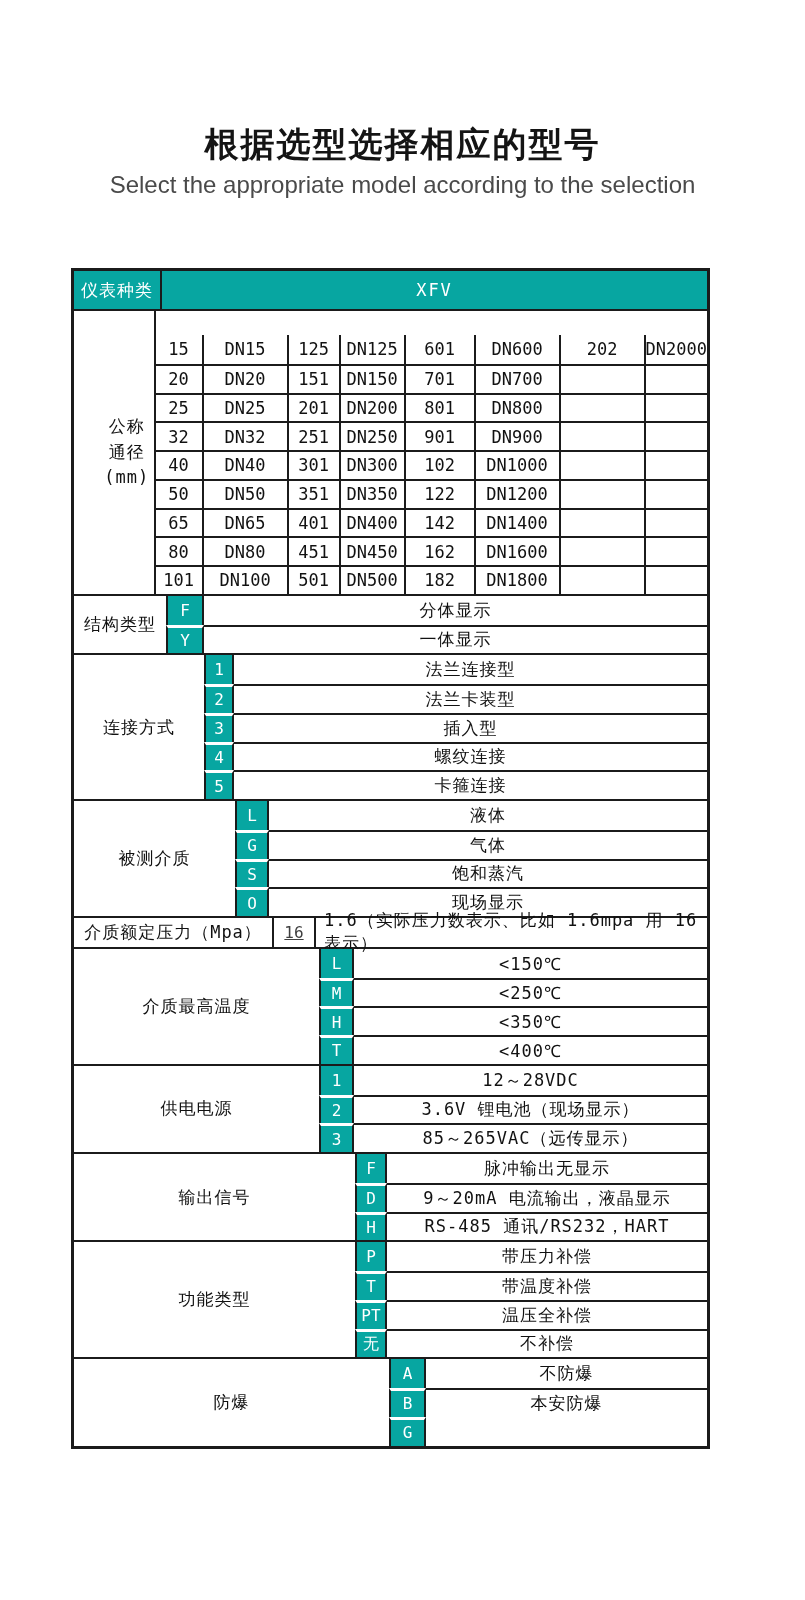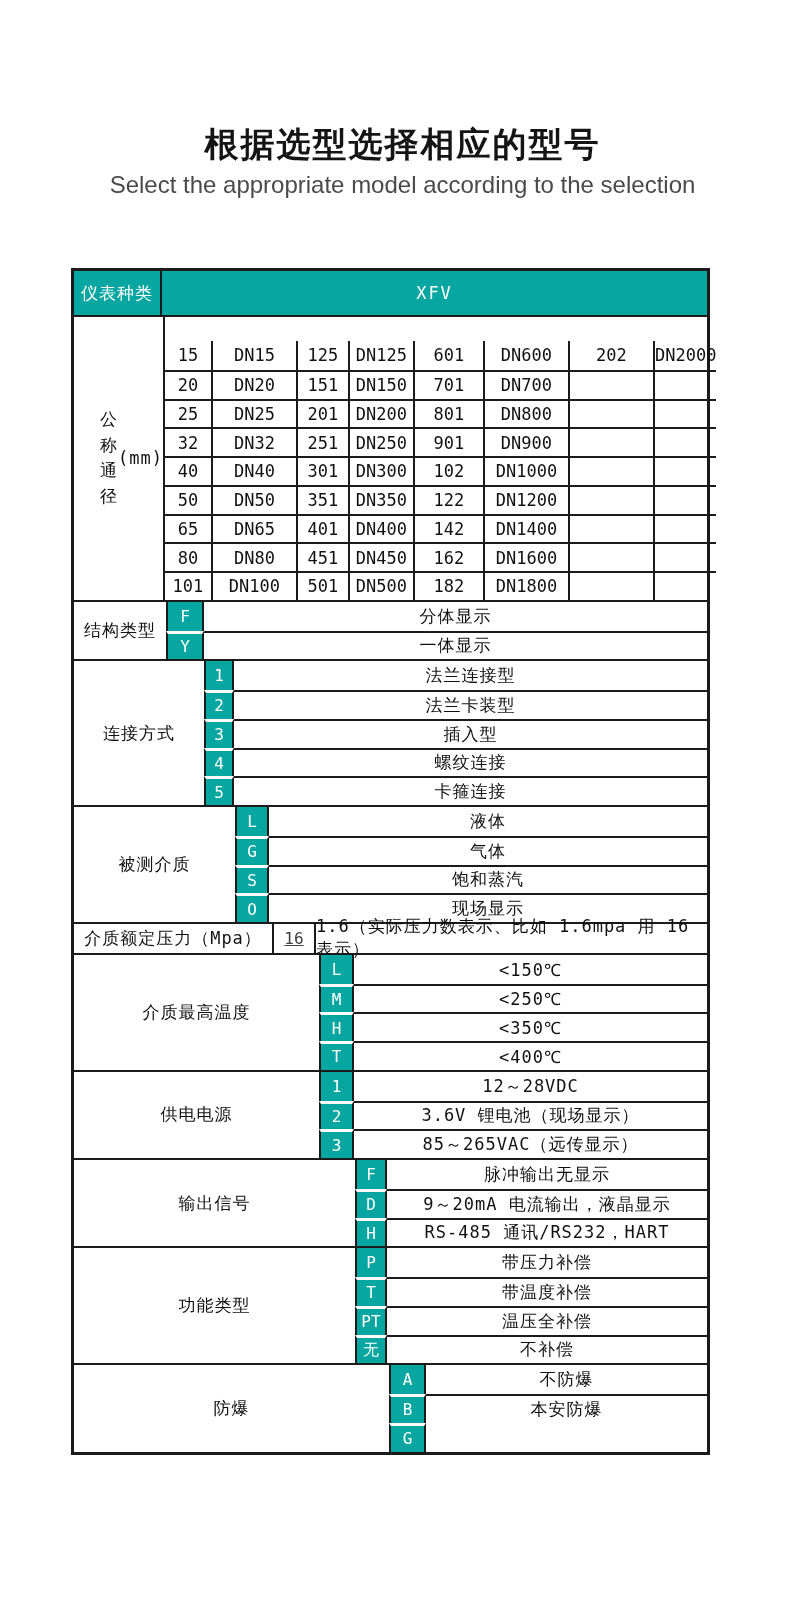--- a/index.html
+++ b/index.html
@@ -14,28 +14,28 @@
   .title{position:absolute;top:122px;left:0;width:100%;text-align:center;
          font-size:34px;font-weight:bold;color:#141414;letter-spacing:2px;}
   .subtitle{position:absolute;top:171px;left:0;width:100%;text-align:center;
          font-size:24px;color:#4a4a4a;}
 
   .model-table{position:absolute;left:71px;top:268px;width:639px;
          border:3px solid var(--line);background:#fff;
          font-family:"DejaVu Sans Mono",monospace;font-size:17px;color:#111;}
 
   
-  .theader{display:flex;height:44px;background:var(--teal);color:#fff;}
+  .theader{display:flex;height:38px;background:var(--teal);color:#fff;}
   .theader .hlabel{width:88px;display:flex;align-items:center;justify-content:center;
          border-right:2px solid var(--line);letter-spacing:1px;}
   .theader .hvalue{flex:1;display:flex;align-items:center;justify-content:center;letter-spacing:2px;}
 
   
   .dn-section{display:flex;border-top:2px solid var(--line);}
-  .dn-label{width:88px;border-right:2px solid var(--line);display:flex;
+  .dn-label{width:88px;border-right:2px solid var(--line);display:flex;flex-direction:column;
          align-items:center;justify-content:center;text-align:center;line-height:1.5;letter-spacing:1px;margin-left:26px;}
   .dn-grid{flex:1;display:grid;grid-template-columns:46px 85px 52px 65px 70px 85px 85px 1fr;margin-top:24px;}
   .dn-cell{height:var(--rowh);display:flex;align-items:center;justify-content:center;
          border-left:2px solid var(--line);border-top:2px solid var(--line);}
   .dn-cell.c0{border-left:none;}
   .dn-cell.r0{border-top:none;}
 
   
   .section{display:flex;border-top:2px solid var(--line);}
   .section .label{width:var(--indent);display:flex;align-items:center;justify-content:center;
@@ -54,21 +54,21 @@
   .sec-medium{--indent:161px;--codew:34px;}
   .sec-pressure{--indent:198px;--codew:44px;}
   .sec-temperature{--indent:245px;--codew:35px;}
   .sec-power{--indent:245px;--codew:35px;}
   .sec-output{--indent:281px;--codew:32px;}
   .sec-function{--indent:281px;--codew:32px;}
   .sec-explosion{--indent:315px;--codew:37px;}
 
   
   .section.plain .code{background:#fff;color:#404040;text-decoration:underline;}
-  .section.plain .desc{justify-content:flex-start;padding-left:0;}
+  .section.plain .desc{justify-content:flex-start;padding-left:8px;}
 </style>
 </head>
 <body>
 
 <div class="page">
   <div class="title">根据选型选择相应的型号</div>
   <div class="subtitle">Select the appropriate model according to the selection</div>
 
   <div class="model-table">
     <div class="theader">

